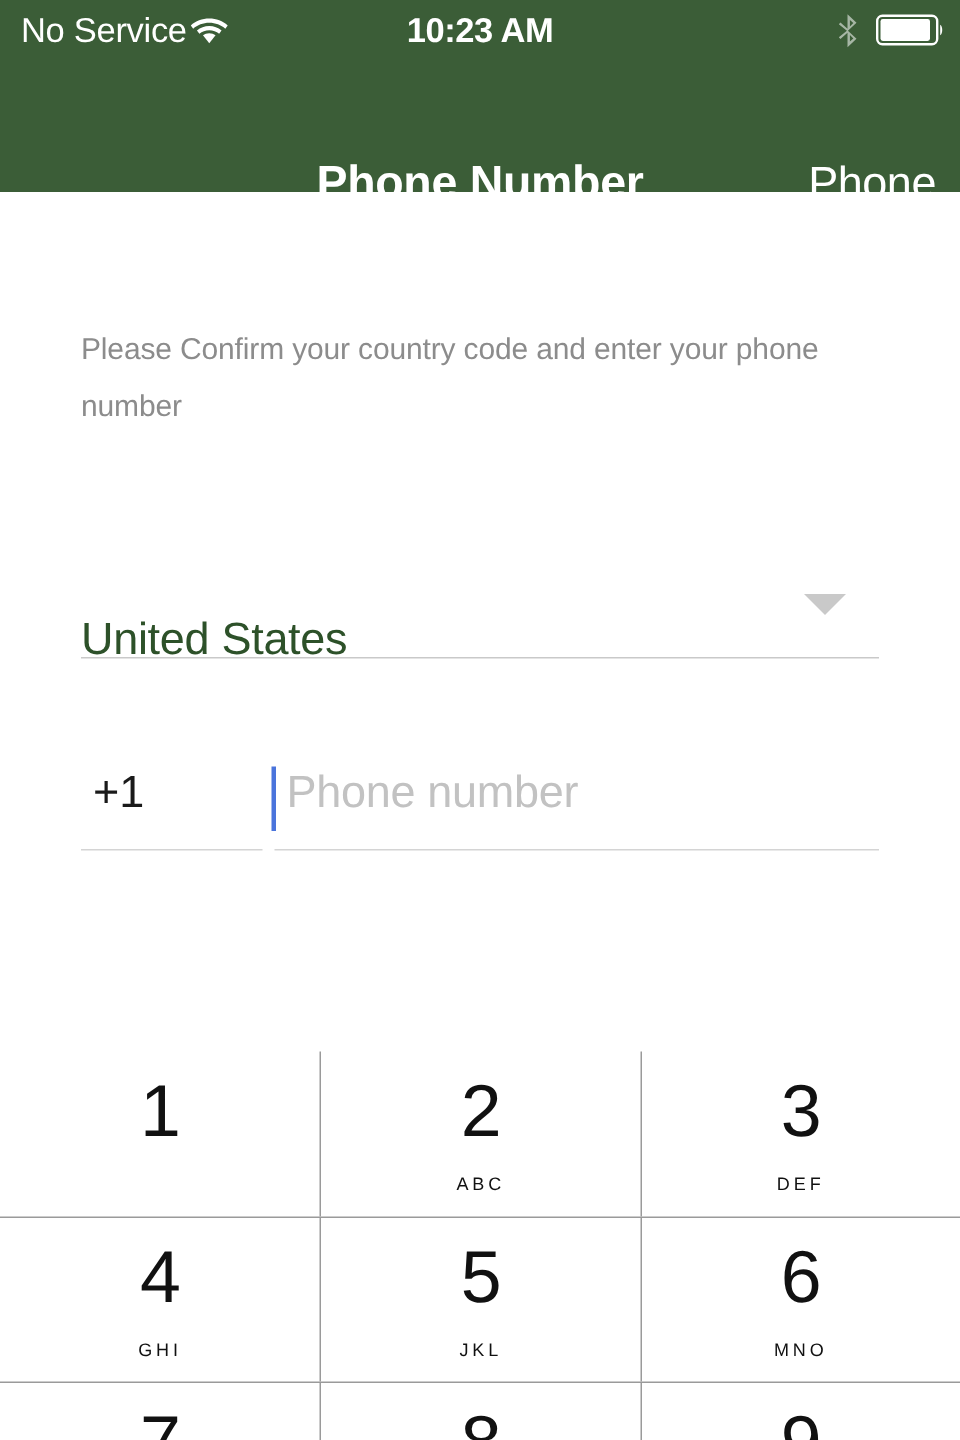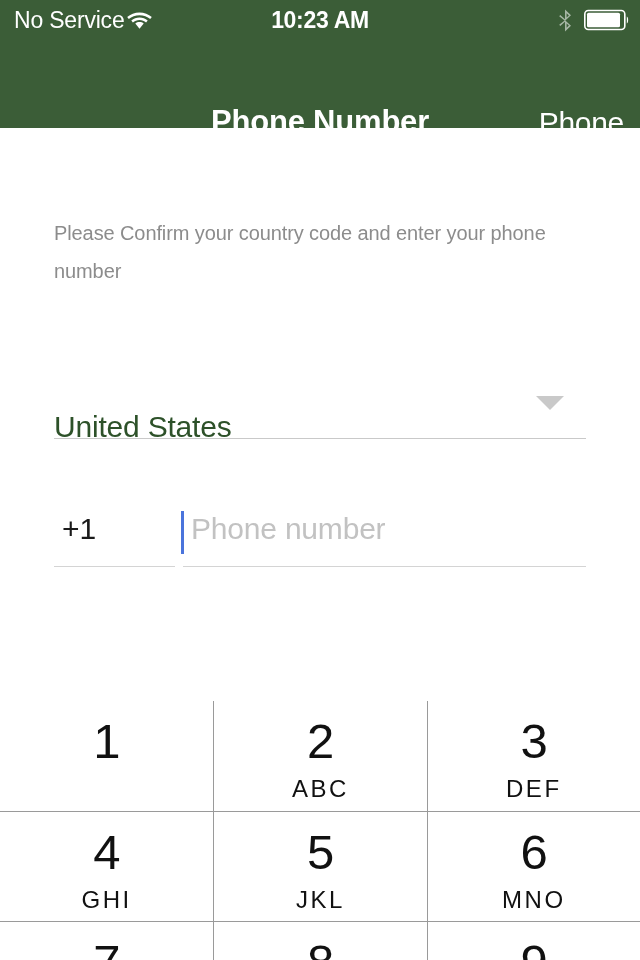--- a/index.html
+++ b/index.html
@@ -122,21 +122,21 @@
     padding-top:14px; cursor:pointer; background:transparent;
     border:none; font-family:inherit;
   }
   .kp-row.r3 .kp-key { padding-top:14px; }
   .kp-key + .kp-key { border-left:1px solid #9a9a9a; }
   .kp-digit {
     color:#111111; font-size:49px; line-height:53px; font-weight:400;
     letter-spacing:-0.5px;
   }
   .kp-letters {
-    color:#111111; font-size:24px; line-height:22px;
+    color:#111111; font-size:12px; line-height:22px;
     letter-spacing:2.6px; margin-top:10px;
   }
 </style>
 </head>
 <body>
 
 <div class="screen">
 
   <div class="statusbar">
     <div class="sb-left">

